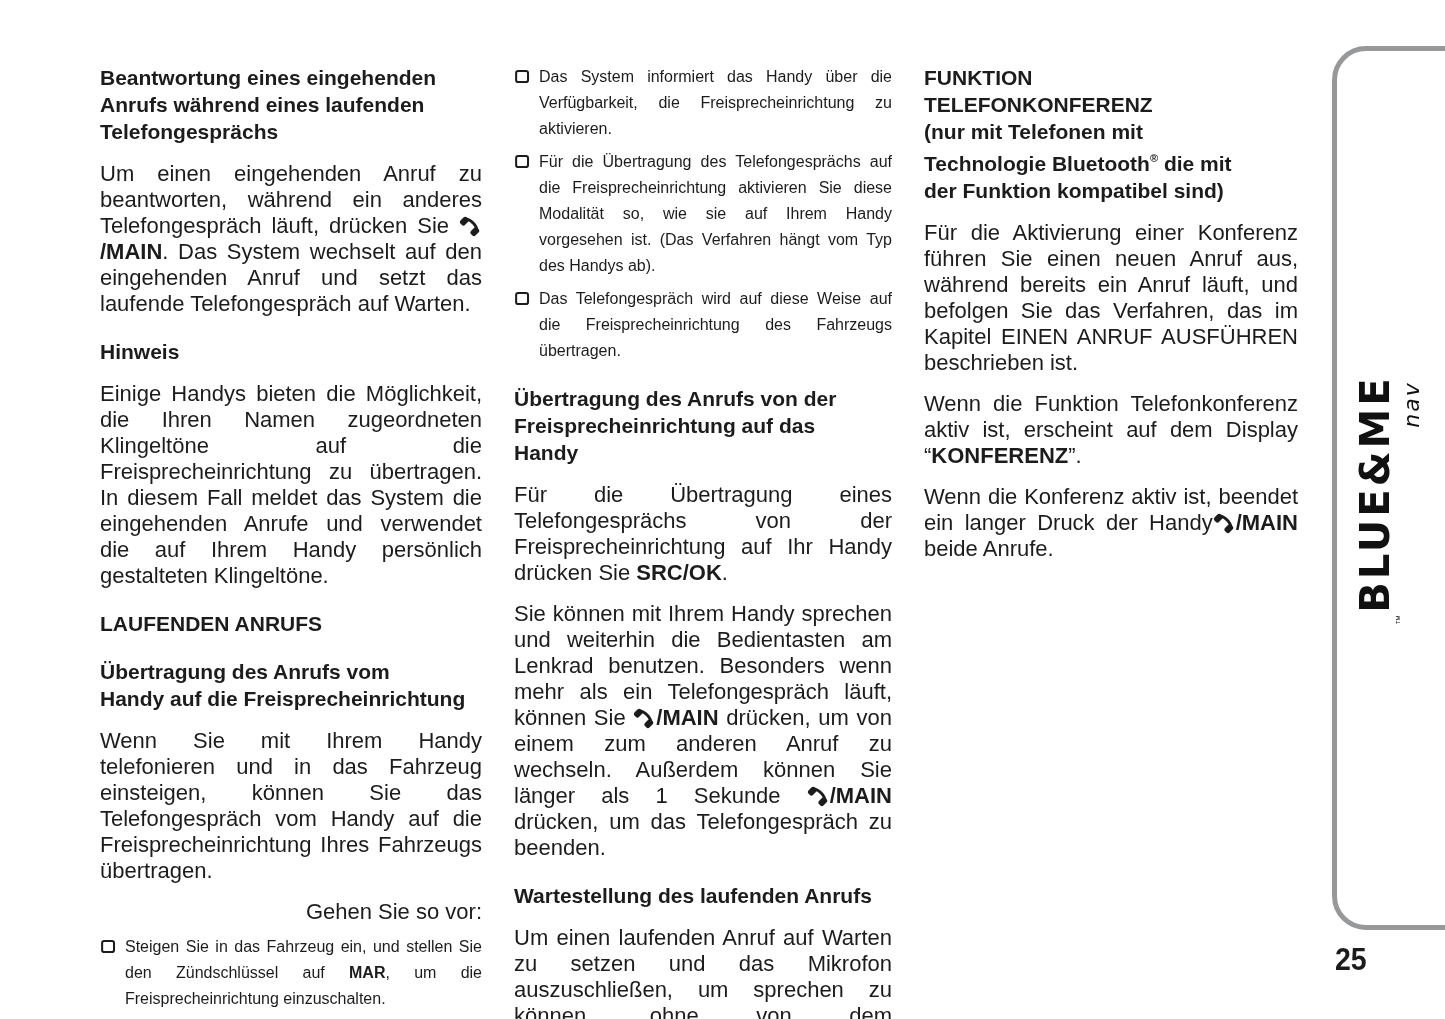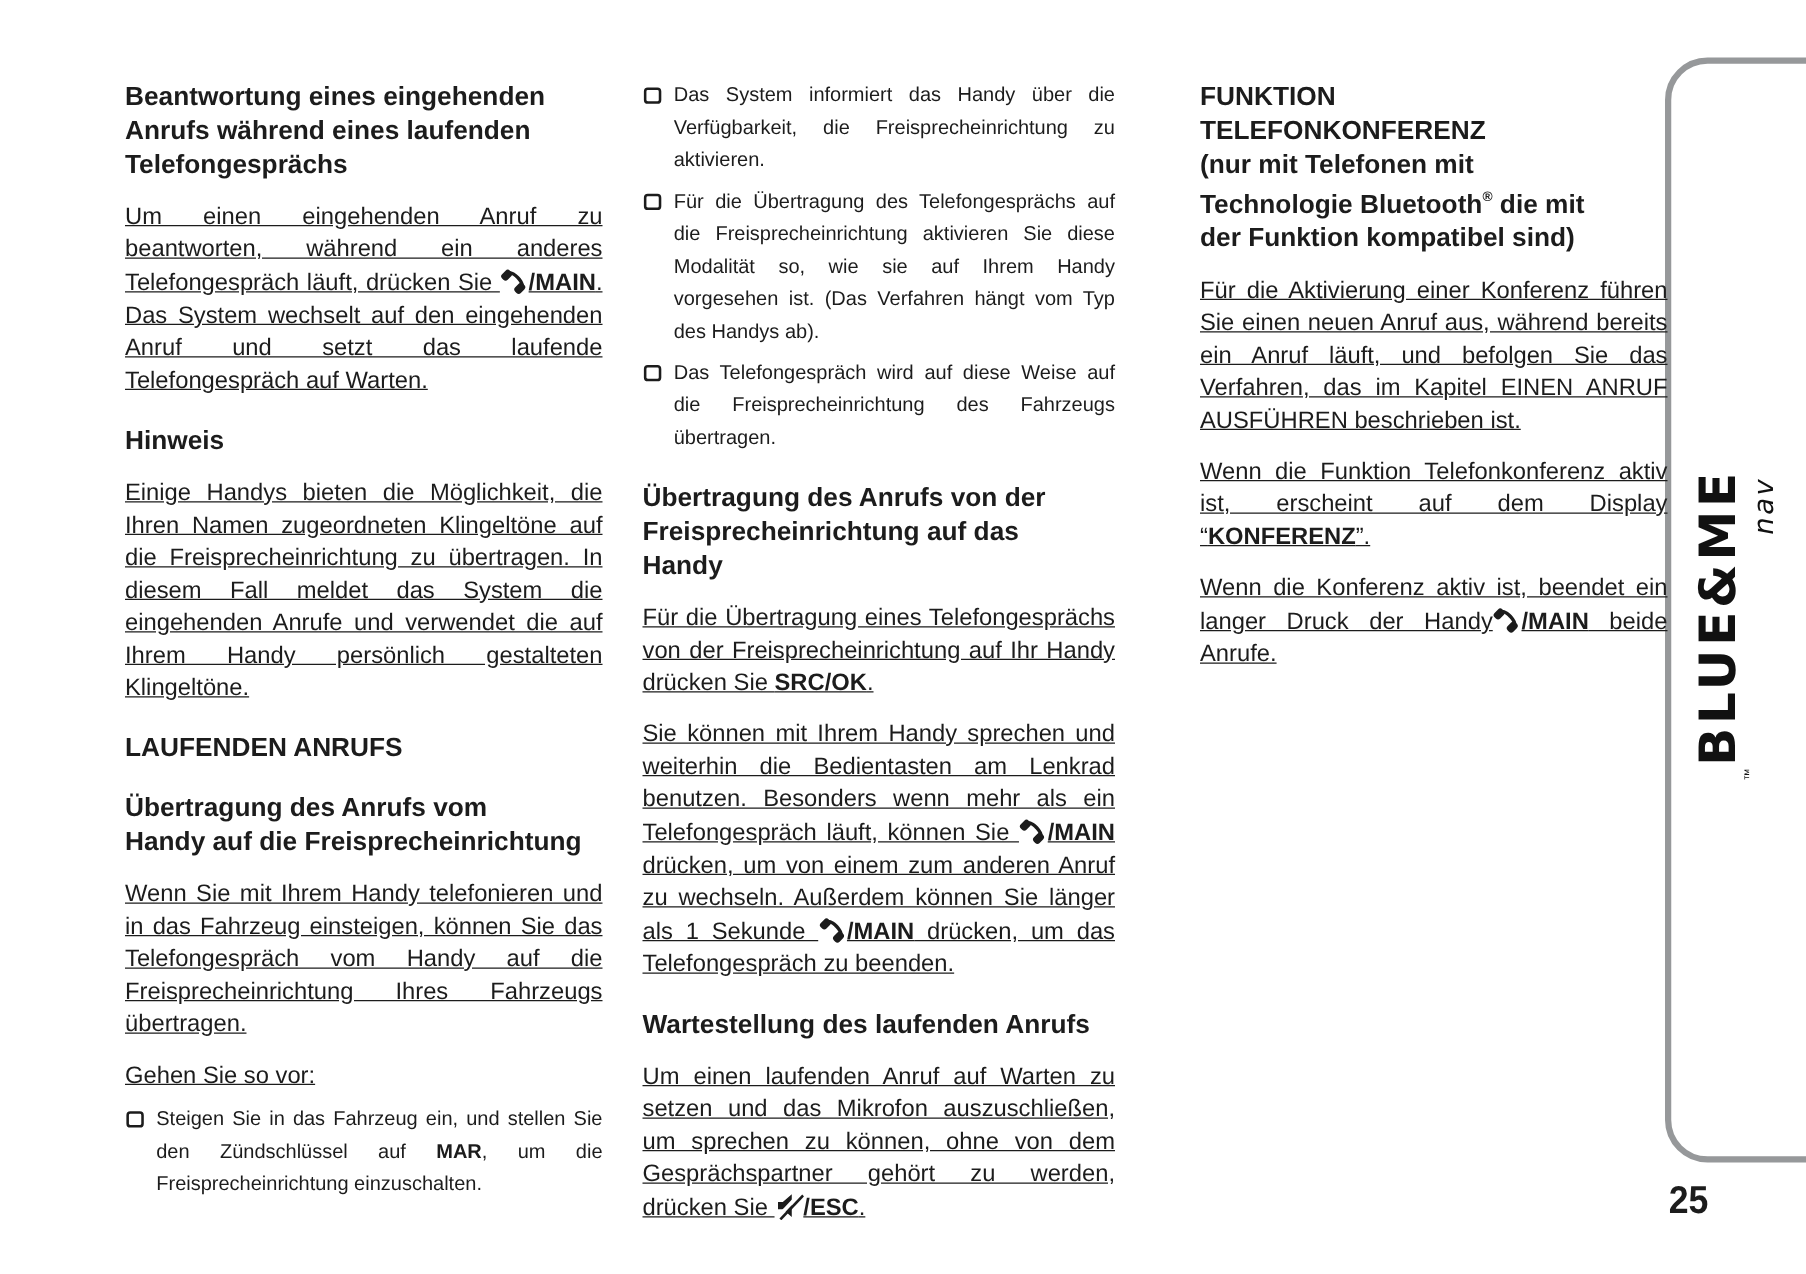--- a/index.html
+++ b/index.html
@@ -1,23 +1,23 @@
 <!DOCTYPE html>
 <html lang="de"><head>
 <meta charset="utf-8">
 <style>
   html,body{margin:0;padding:0;background:#ffffff;}
   .page{position:relative;width:1445px;height:1019px;background:#fff;overflow:hidden;
         font-family:"Liberation Sans",sans-serif;color:#1c1c1c;}
   .col{position:absolute;top:64px;}
   #col1{left:100px;width:382px;}
   #col2{left:514px;width:378px;}
-  #col3{left:924px;width:374px;margin-left:36px;}
-  p{font-size:19px;line-height:26px;text-align:justify;margin:0 0 15px 0;hyphens:auto;text-decoration:underline;}
-  .nojust{text-align:left;}
+  #col3{left:924px;width:374px;}
+  p{font-size:22px;line-height:26px;text-align:justify;margin:0 0 15px 0;hyphens:auto;}
+  .nojust{text-align:right;}
   .hd{font-weight:bold;font-size:21px;line-height:27px;margin:0 0 16px 0;}
   .hd div{white-space:nowrap;}
   .sec{margin-top:21px;}
   .tight{margin-bottom:9px;}
   b.key{font-weight:bold;white-space:nowrap;}
   
   .li{position:relative;padding-left:25px;font-size:16px;line-height:26px;text-align:justify;margin:0 0 7px 0;hyphens:auto;}
   .bullet{position:absolute;left:0;top:4px;width:17px;height:17px;display:inline-block;}
   .bullet svg{display:block;width:17px;height:17px;}
   

